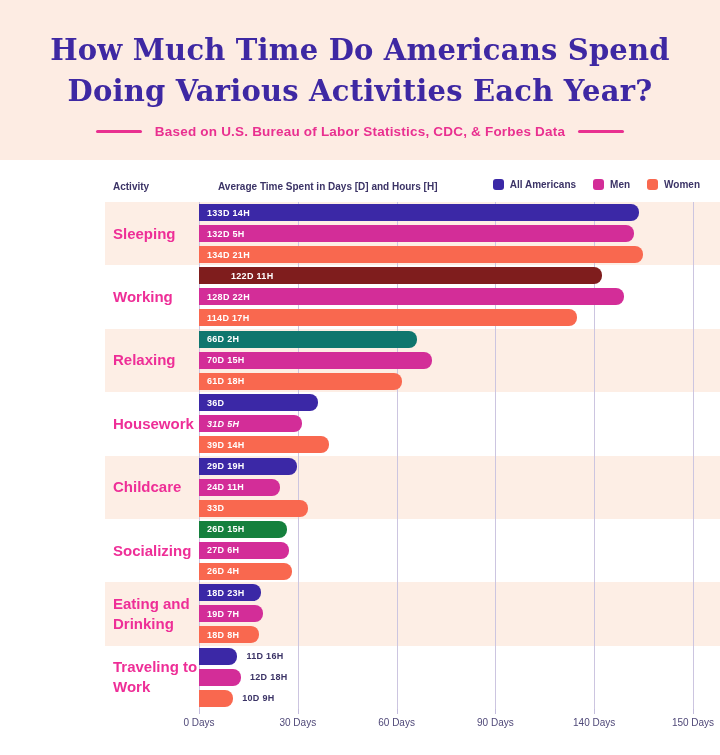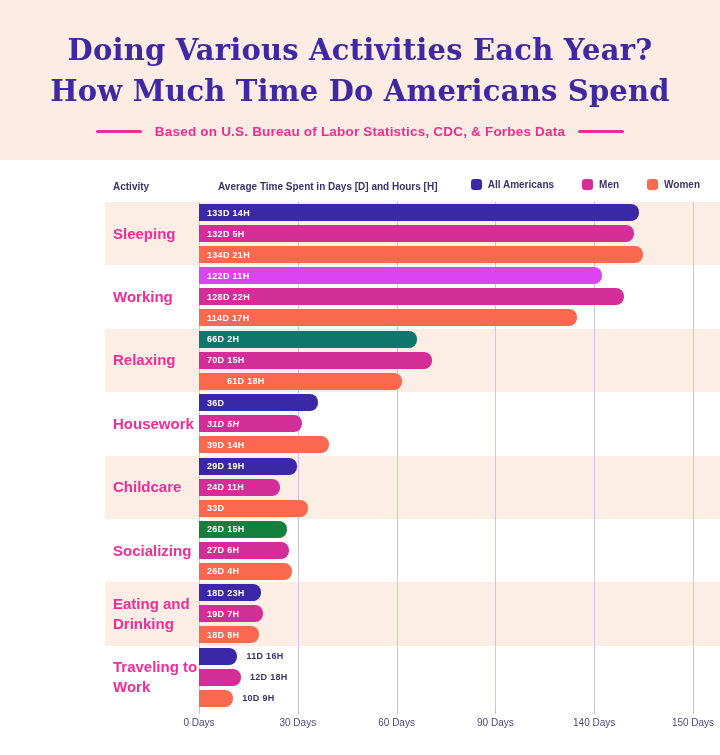--- a/index.html
+++ b/index.html
@@ -29,21 +29,21 @@
 
   
   .chart { position:absolute; left:63px; top:172px; width:637px;margin-left:42px; }
   .chart-head { position:relative; height:30px; }
   .col-activity {
     position:absolute; left:8px; top:9px; font-weight:bold; font-size:10px; color:#3b3366;
   }
   .axis-title {
     position:absolute; left:113px; top:9px; font-weight:bold; font-size:10px; color:#3b3366;
   }
-  .legend { position:absolute; right:42px; top:7px; display:flex; gap:28px; align-items:center; }
+  .legend { position:absolute; right:42px; top:7px; display:flex; gap:17px; align-items:center; }
   .legend-item { display:flex; align-items:center; gap:6px; }
   .swatch { width:11px; height:11px; border-radius:3px; display:inline-block; }
   .legend-label { font-weight:bold; font-size:10px; color:#3b3366; }
 
   .plot { position:relative; width:637px; height:530px; }
   .band { position:absolute; left:0; width:637px; height:63.4px; }
   .band.peach { background:#fdeee5; }
   .gridline { position:absolute; top:0; width:1px; height:507px; background:#ccc5e0; z-index:1; }
   .plot-right-border { position:absolute; top:0; right:0; width:1px; height:507px; background:#d9d3ea; z-index:1; }
 
@@ -72,22 +72,22 @@
     font-size:10px; color:#4f4878;
   }
 </style>
 </head>
 <body>
 
 <div class="page">
   <div class="top-accent"></div>
 
   <header class="header">
+    <div class="title-line">How Much Time Do Americans Spend</div>
     <div class="title-line">Doing Various Activities Each Year?</div>
-    <div class="title-line">How Much Time Do Americans Spend</div>
     <div class="subtitle-row">
       <span class="dash"></span>
       <span class="subtitle">Based on U.S. Bureau of Labor Statistics, CDC, &amp; Forbes Data</span>
       <span class="dash"></span>
     </div>
   </header>
 
   <div class="chart">
     <div class="chart-head">
       <span class="col-activity">Activity</span>
@@ -125,21 +125,21 @@
               <div class="bar" style="width: 444.2px; background: rgb(249, 104, 79);">
                 <span class="bar-label">134D 21H</span>
               </div>
             </div>
           </div>
         </div>
         <div class="band" style="top: 63.375px;">
           <div class="activity-label">Working</div>
           <div class="bars">
             <div class="bar-row">
-              <div class="bar" style="width: 403.3px; background: #d946ef;">
+              <div class="bar" style="width: 403.3px; background: #7f1d1d; padding-left: 24px;">
                 <span class="bar-label">122D 11H</span>
               </div>
             </div>
             <div class="bar-row">
               <div class="bar" style="width: 424.6px; background: rgb(211, 45, 152);">
                 <span class="bar-label">128D 22H</span>
               </div>
             </div>
             <div class="bar-row">
               <div class="bar" style="width: 377.8px; background: rgb(249, 104, 79);">
@@ -155,21 +155,21 @@
               <div class="bar" style="width: 217.6px; background: #0f766e;">
                 <span class="bar-label">66D 2H</span>
               </div>
             </div>
             <div class="bar-row">
               <div class="bar" style="width: 232.6px; background: rgb(211, 45, 152);">
                 <span class="bar-label">70D 15H</span>
               </div>
             </div>
             <div class="bar-row">
-              <div class="bar" style="width: 203.4px; background: rgb(249, 104, 79); padding-left: 20px;">
+              <div class="bar" style="width: 203.4px; background: rgb(249, 104, 79);">
                 <span class="bar-label">61D 18H</span>
               </div>
             </div>
           </div>
         </div>
         <div class="band" style="top: 190.125px;">
           <div class="activity-label">Housework</div>
           <div class="bars">
             <div class="bar-row">
               <div class="bar" style="width: 118.6px; background: rgb(59, 40, 166);">

